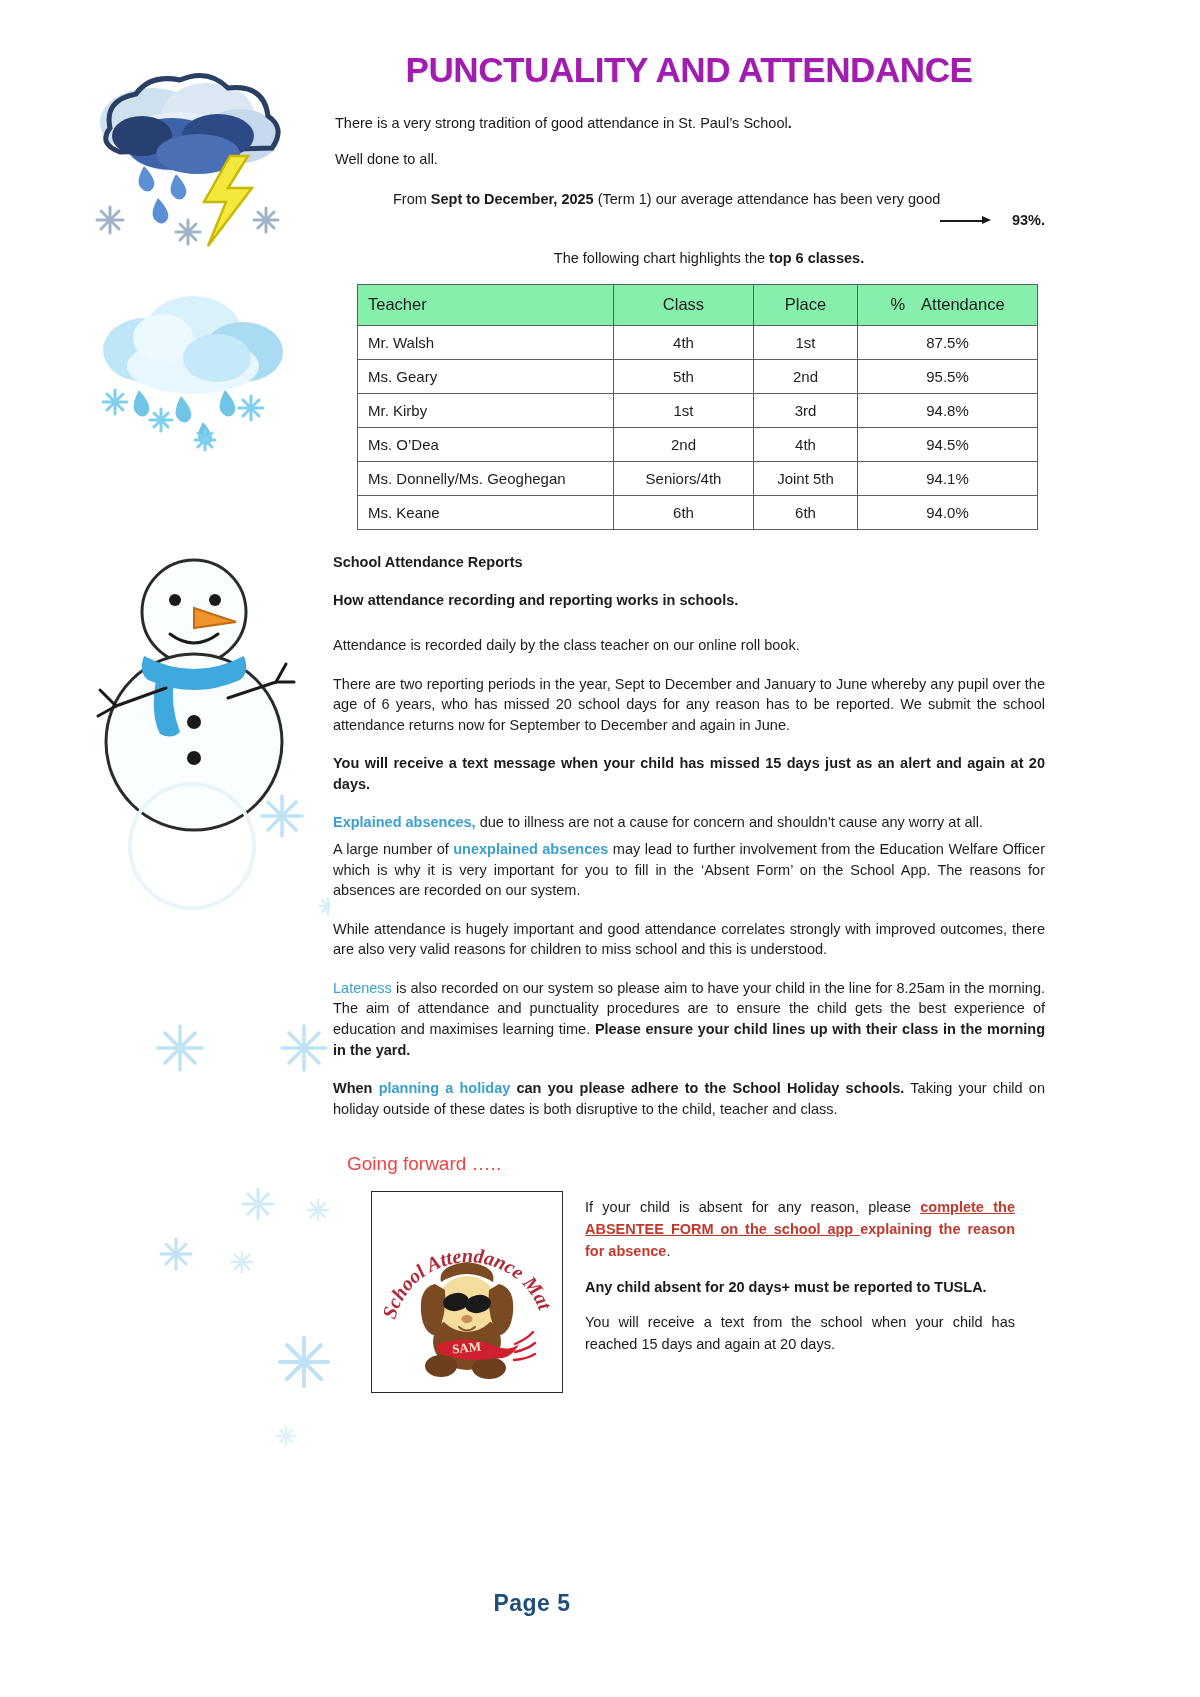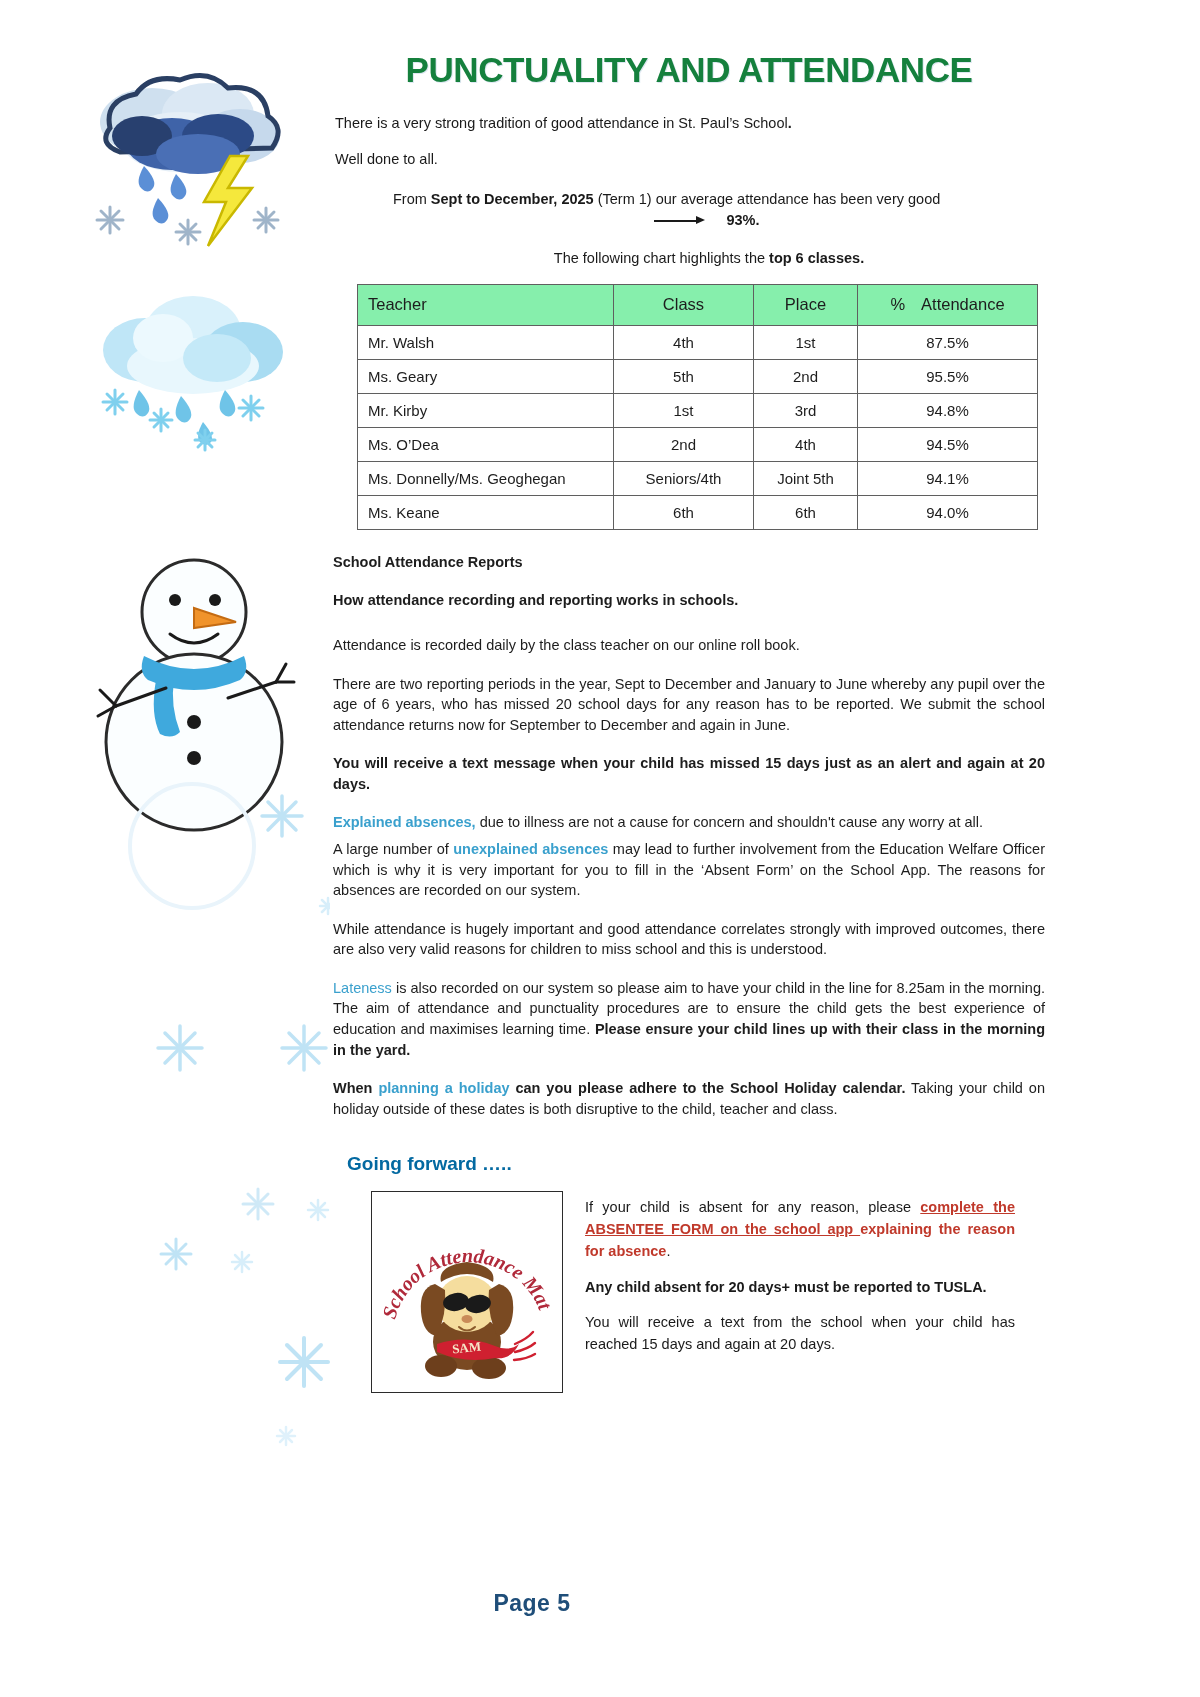--- a/index.html
+++ b/index.html
@@ -46,21 +46,21 @@
     left: 333px;
     top: 52px;
     width: 712px;
   }
 
   h1.title {
     margin: 0 0 26px 0;
     font-size: 35px;
     line-height: 1.05;
     font-weight: bold;
-    color: #15803d;
+    color: #a21caf;
     letter-spacing: -0.4px;
     text-align: center;
     text-shadow: 1px 1px 0 rgba(120,160,200,0.25);
     font-family: "Liberation Sans", sans-serif;
   }
 
   p.body {
     margin: 0 0 14px 0;
     font-size: 14.5px;
     line-height: 1.42;
@@ -75,21 +75,21 @@
   .intro-line2 { margin: 0 0 22px 2px; font-size: 14.5px; }
 
   .term-line {
     margin: 0 0 2px 60px;
     font-size: 14.5px;
     line-height: 1.45;
   }
   .pct-line {
     margin: 0 0 22px 0;
     font-size: 14.5px;
-    text-align: center;
+    text-align: right;
     padding-left: 36px;
   }
   .arrow-glyph {
     display: inline-block;
     width: 58px;
     vertical-align: middle;
     position: relative;
     height: 10px;
     margin-right: 14px;
   }
@@ -147,22 +147,22 @@
   td.td-teacher { text-align: left; }
   td.td-center  { text-align: center; }
   td.td-place   { text-align: center; font-weight: bold; }
   td.td-att     { text-align: center; }
   .pct-head-gap { display: inline-block; width: 16px; }
 
   
   h2.going {
     margin: 34px 0 16px 14px;
     font-size: 19px;
-    font-weight: bold;
-    color: #0369a1;
+    font-weight: normal;
+    color: #ef4444;
   }
   .gf-row {
     display: flex;
     align-items: flex-start;
     margin-left: 38px;
   }
   .sam-box {
     width: 190px;
     height: 200px;
     border: 1.4px solid #2b2b2b;
@@ -484,21 +484,21 @@
       <span>A large number of </span><span class="blue b">unexplained absences</span><span> may lead to further involvement from the Education Welfare Officer which is why it is very important for you to fill in the ‘Absent Form’ on the School App.  The reasons for absences are recorded on our system.</span>
     </p>
 
     <p class="body just" style="margin-bottom:18px">While attendance is hugely important and good attendance correlates strongly with improved outcomes, there are also very valid reasons for children to miss school and this is understood.</p>
 
     <p class="body just" style="margin-bottom:18px">
       <span class="blue">Lateness</span><span> is also recorded on our system so please aim to have your child in the line for 8.25am in the morning. The aim of attendance and punctuality procedures are to ensure the child gets the best experience of education and maximises learning time. </span><span class="b">Please ensure your child lines up with their class in the morning in the yard.</span>
     </p>
 
     <p class="body just">
-      <span class="b">When </span><span class="blue b">planning a holiday</span><span class="b"> can you please adhere to the School Holiday calendar.</span><span>  Taking your child on holiday outside of these dates is both disruptive to the child, teacher and class.</span>
+      <span class="b">When </span><span class="blue b">planning a holiday</span><span class="b"> can you please adhere to the School Holiday schools.</span><span>  Taking your child on holiday outside of these dates is both disruptive to the child, teacher and class.</span>
     </p>
 
     <h2 class="going">Going forward …..</h2>
 
     <div class="gf-row">
 
       <div class="sam-box">
         <svg class="sam-ring-text" viewBox="0 0 190 200" aria-hidden="true">
           <defs>
             <path id="arcTop" d="M 22 132 A 76 76 0 0 1 168 120" fill="none"></path>

